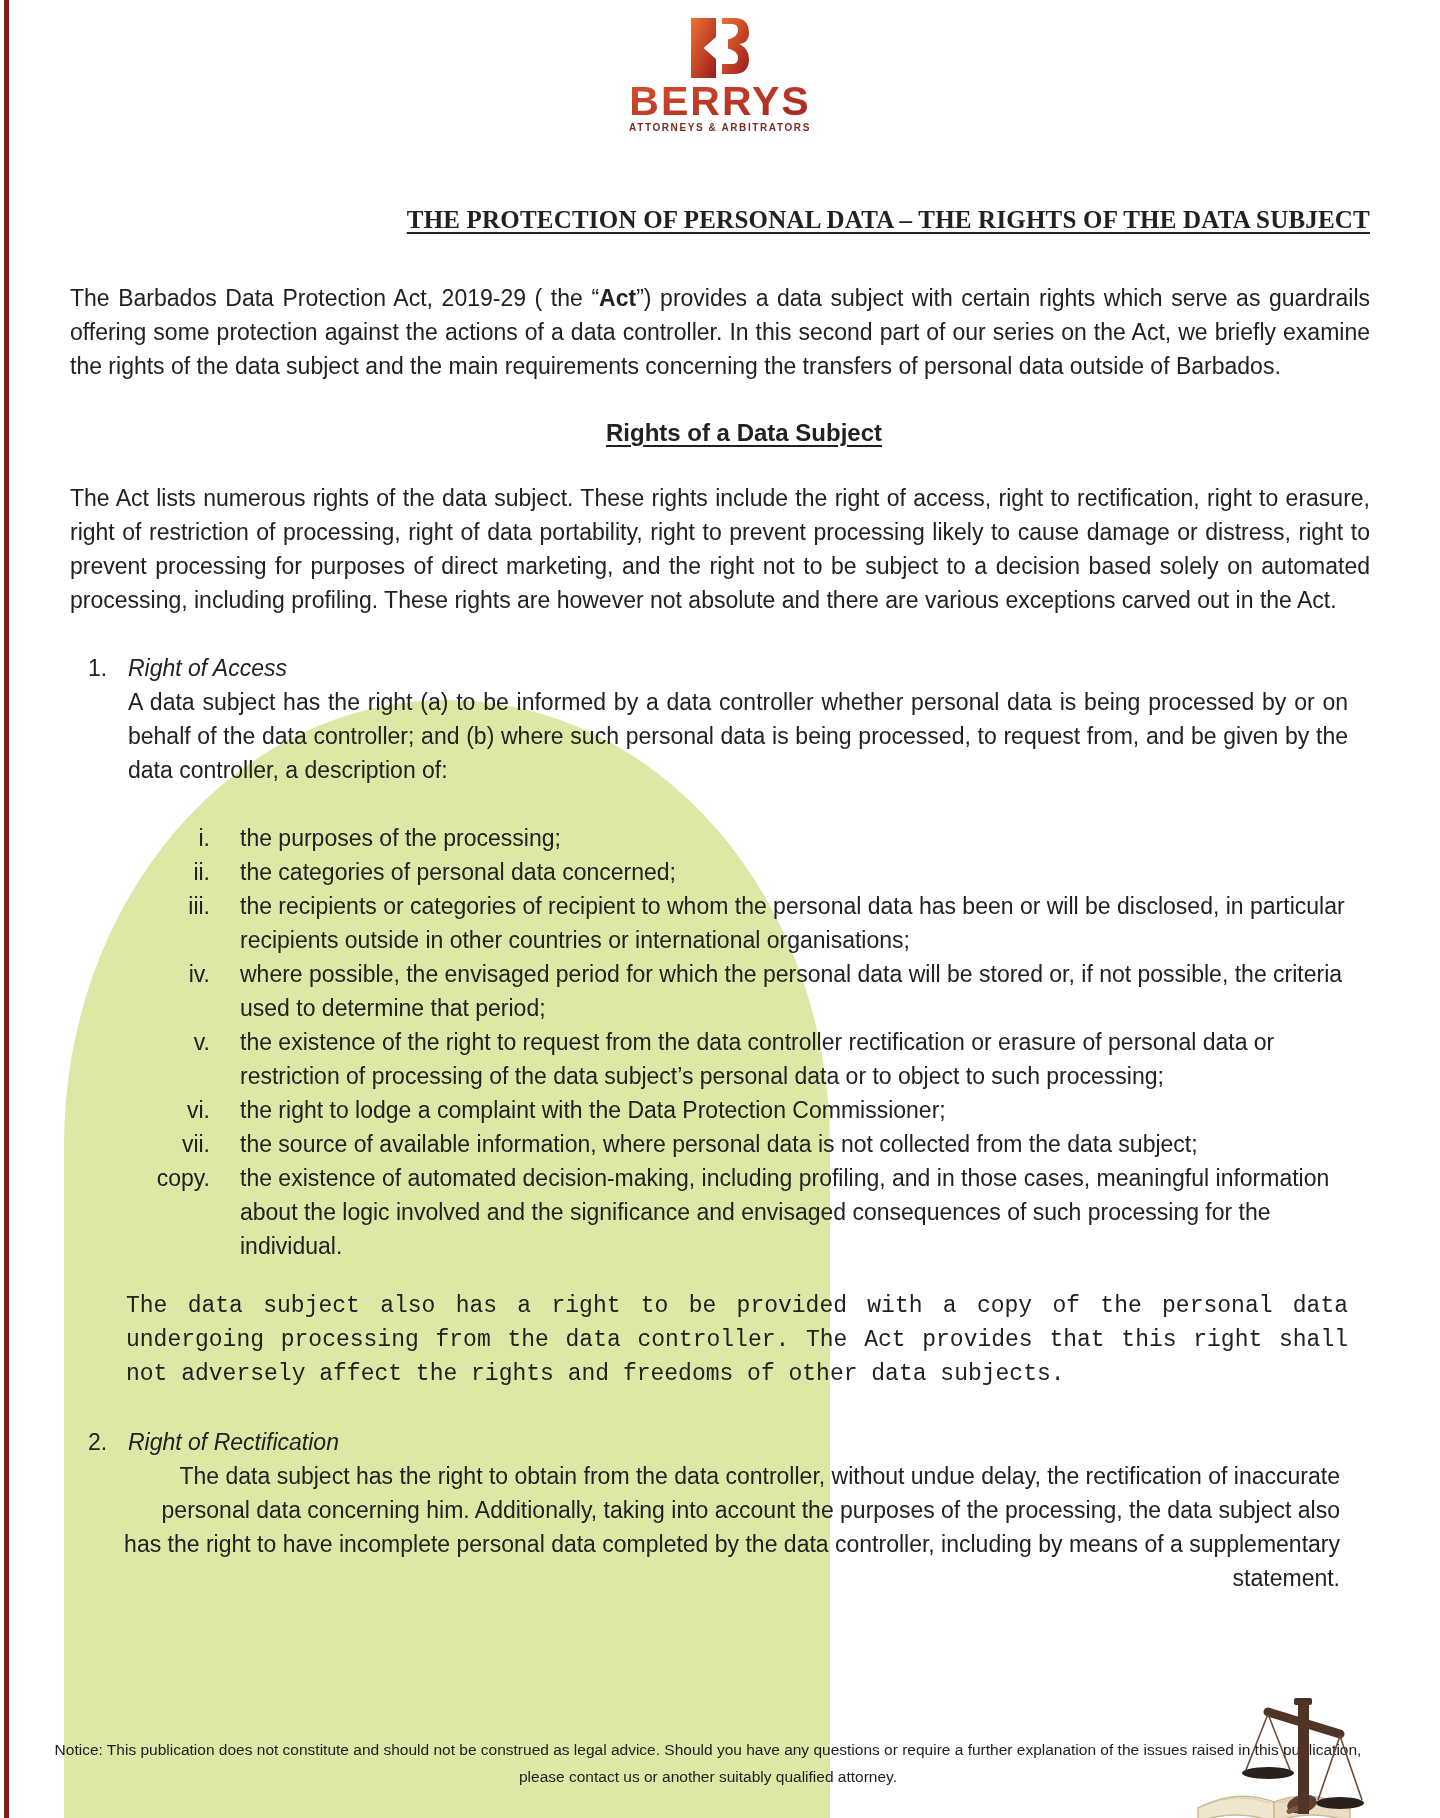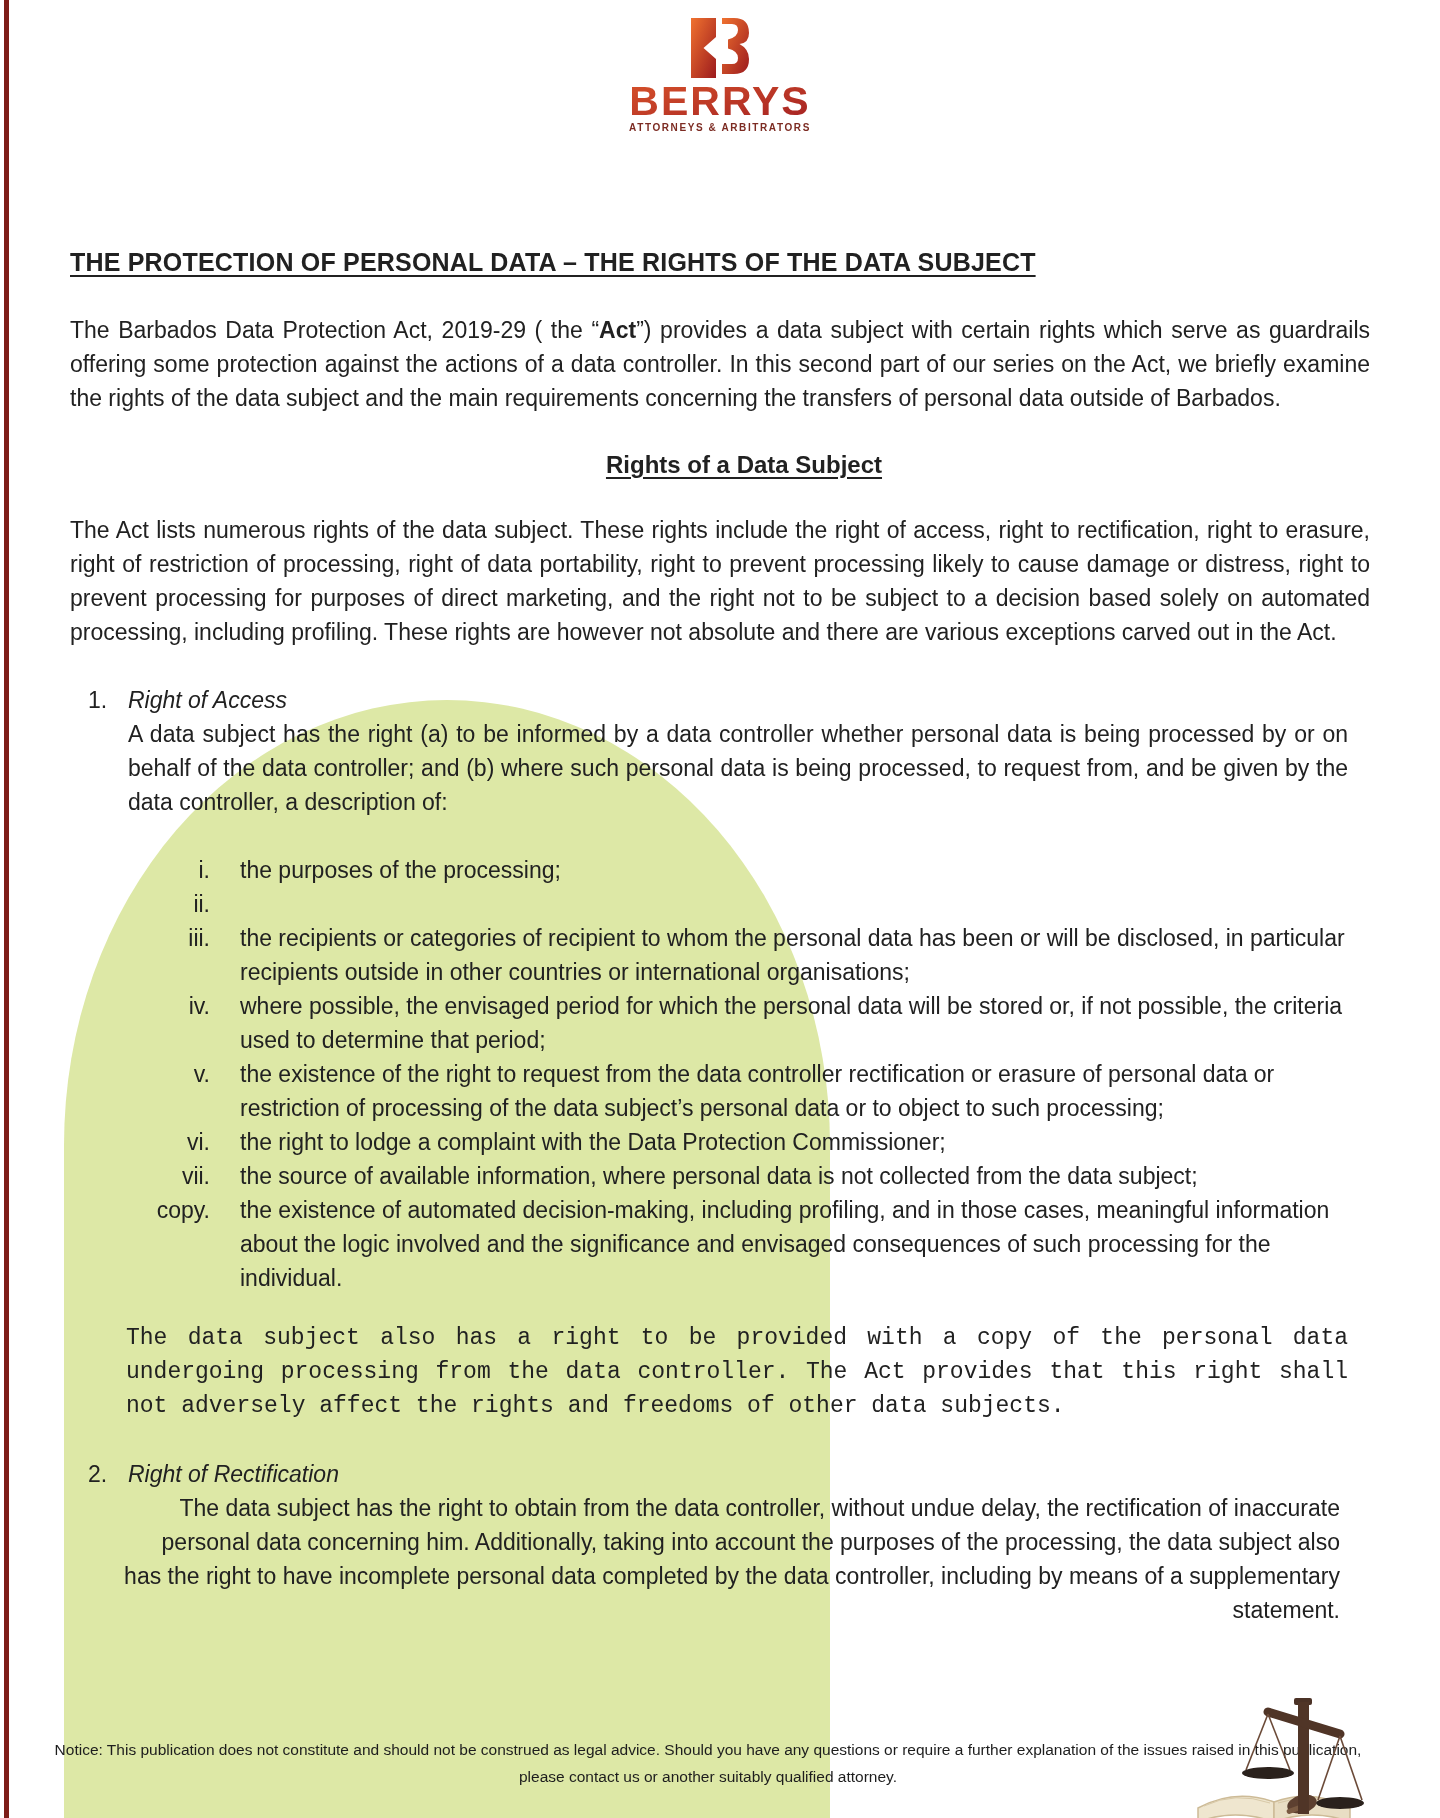--- a/index.html
+++ b/index.html
@@ -15,26 +15,26 @@
     position:absolute; left:64px; top:700px; width:766px; height:1220px;
     background:#dde8a6;
     border-radius:383px 383px 0 0 / 445px 445px 0 0;
     z-index:0;
   }
   .content { position:relative; z-index:1; }
 
   .logo-wrap { padding-top:14px; text-align:center; }
 
   .doc-title {
-    margin:110px 70px 0 70px; text-align:left;
+    margin:68px 70px 0 70px; text-align:right;
     font-size:25px; font-weight:bold; letter-spacing:.2px;
-    text-decoration:underline; text-underline-offset:4px;
+    text-decoration:underline; text-underline-offset:4px;font-family:Liberation Serif, serif;
   }
   .para {
-    margin:36px 70px 0 70px; font-size:23px; line-height:34px; text-align:justify;
+    margin:47px 70px 0 70px; font-size:23px; line-height:34px; text-align:justify;
   }
   .h2 {
     margin-top:36px; text-align:center; font-size:24px; font-weight:bold;
     text-decoration:underline; text-underline-offset:4px;padding-left:48px;
   }
   .para2 { margin-top:34px; }
 
   .item-head { display:flex; margin:34px 70px 0 88px; font-size:23px; line-height:34px; }
   .item-num { width:40px; flex:none; }
   .item-title { font-style:italic; }
@@ -106,20 +106,21 @@
     </div>
     <div class="item-body">A data subject has the right (a) to be informed by a data controller whether personal data is being processed by or on behalf of the data controller; and (b) where such personal data is being processed, to request from, and be given by the data controller, a description of:</div>
 
     <div class="roman-list">
       <div class="roman-item">
         <span class="roman-num">i.</span>
         <span class="roman-text">the purposes of the processing;</span>
       </div>
       <div class="roman-item">
         <span class="roman-num">ii.</span>
+        <span class="roman-text">the categories of personal data concerned;</span>
       </div>
       <div class="roman-item">
         <span class="roman-num">iii.</span>
         <span class="roman-text">the recipients or categories of recipient to whom the personal data has been or will be disclosed, in particular recipients outside in other countries or international organisations;</span>
       </div>
       <div class="roman-item">
         <span class="roman-num">iv.</span>
         <span class="roman-text">where possible, the envisaged period for which the personal data will be stored or, if not possible, the criteria used to determine that period;</span>
       </div>
       <div class="roman-item">

